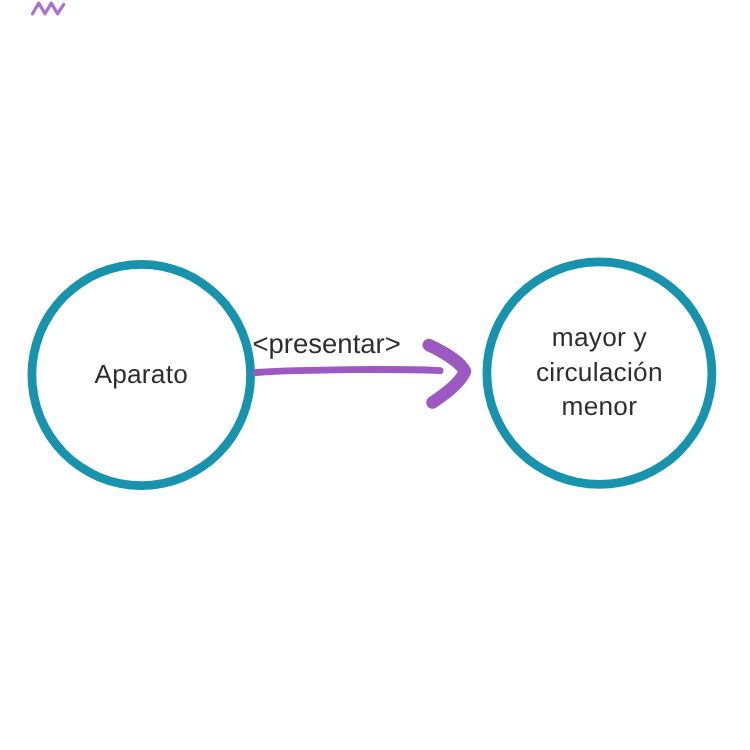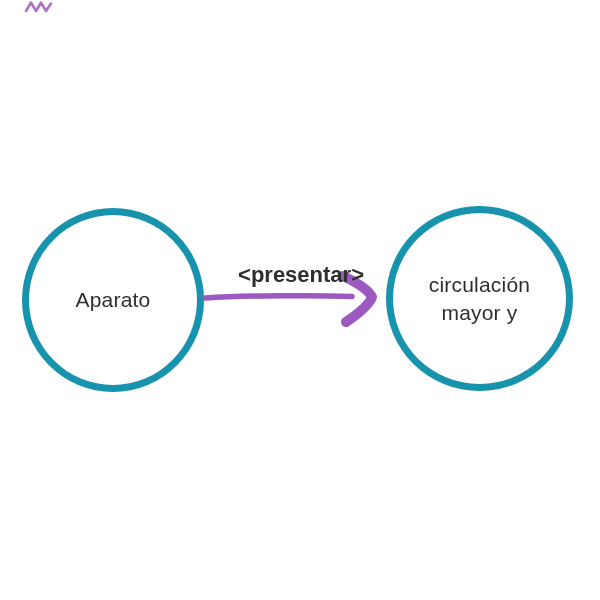--- a/index.html
+++ b/index.html
@@ -33,26 +33,25 @@
     font-size: 21px;
     line-height: 1.32;
     letter-spacing: 0.2px;
   }
   .node-label span { display: block; }
   .edge-label {
     position: absolute;
     left: 202px;
     top: 264px;
     width: 162px;
-    text-align: right;
+    text-align: left;
     color: var(--text, #2e2e2e);
     font-size: 22px;
     line-height: 1;
     white-space: nowrap;
-    font-weight: bold;
   }
   .edge-arrow {
     position: absolute;
     left: 200px;
     top: 252px;
     width: 190px;
     height: 85px;
   }
   .arrow-stroke {
     stroke: var(--edge, #9c59c1);
@@ -95,18 +94,19 @@
 
   <svg class="edge-arrow" viewBox="0 0 190 85">
     <path class="arrow-stroke arrow-shaft" d="M5 46 C 45 43.5, 115 43, 152 44.5"></path>
     <path class="arrow-stroke arrow-head" d="M143 24 C 158 31, 169 39, 172 45 C 169 53, 158 62, 146 70"></path>
   </svg>
 
   <div class="edge-label">&lt;presentar&gt;</div>
 
   <div class="node node-right">
     <div class="node-label">
+      <span>mayor y</span>
       <span>circulación</span>
-      <span>mayor y</span>
+      <span>menor</span>
     </div>
   </div>
 
 </div>
 
 </body></html>

